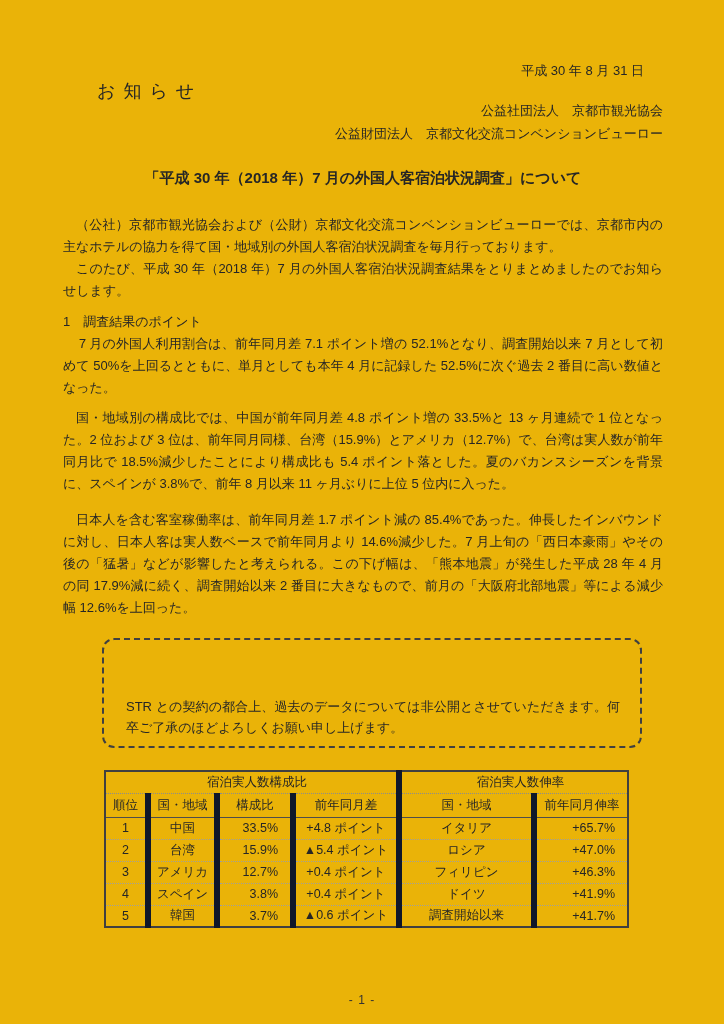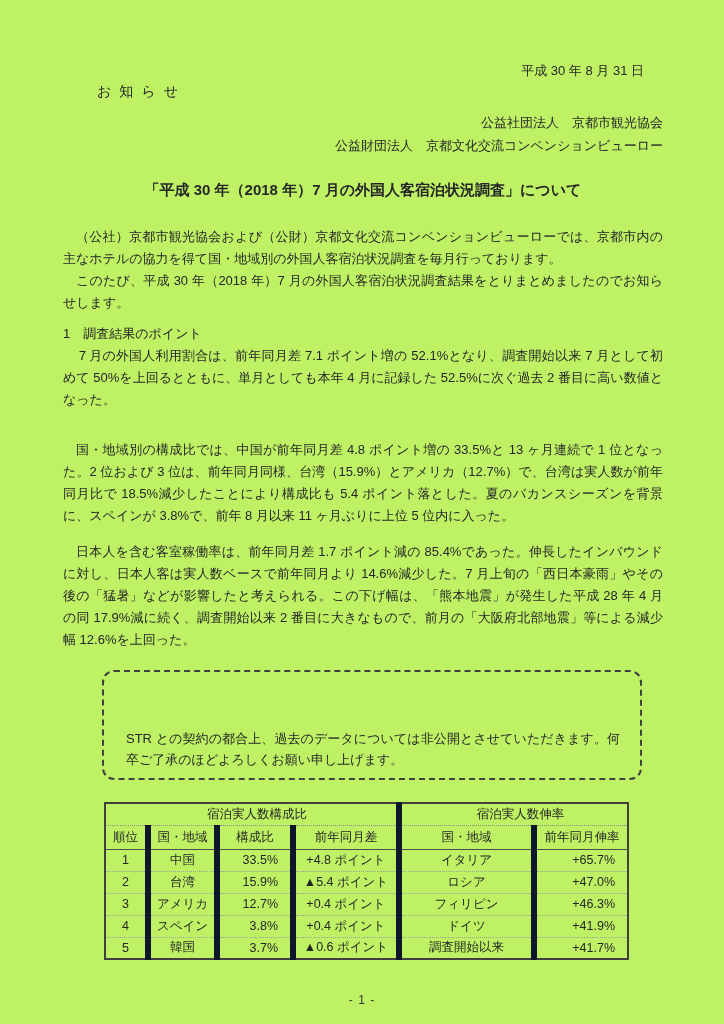--- a/index.html
+++ b/index.html
@@ -1,40 +1,40 @@
 <!DOCTYPE html>
 <html lang="ja"><head>
 <meta charset="utf-8">
 <style>
   * { margin:0; padding:0; box-sizing:border-box; }
   html,body { background:#ffffff; }
   .page {
     position:relative;
     width:724px; height:1024px;
-    background:#bef264;
+    background:#eab308;
     color:#262626;
     font-family:"Liberation Sans","DejaVu Sans",sans-serif;
     overflow:hidden;
   }
   .content { padding:63px 61px 0 63px; }
 
   .date-line   { text-align:right; font-size:13px; line-height:16px; padding-right:19px; }
-  .notice      { font-size:14px; line-height:16px; letter-spacing:8px; margin-top:4px; padding-left:34px; }
+  .notice      { font-size:18px; line-height:16px; letter-spacing:8px; margin-top:4px; padding-left:34px; }
   .org         { text-align:right; font-size:13px; line-height:16px; }
-  .org-1       { margin-top:16px; }
+  .org-1       { margin-top:4px; }
   .org-2       { margin-top:7px; }
 
   .doc-title   { text-align:center; font-size:15px; font-weight:700; line-height:20px; margin-top:26px; }
 
   .para { font-size:13px; line-height:22px; text-indent:13px; text-align:justify; }
   .p-intro-1 { margin-top:26px; }
   .p-intro-2 { margin-top:0; }
   .section-heading { font-size:13px; font-weight:400; line-height:18px; margin-top:11px; }
   .p-point-1 { margin-top:2px; }
-  .p-point-2 { margin-top:28px; }
+  .p-point-2 { margin-top:8px; }
   .p-point-3 { margin-top:6px; }
   .p-point-4 { margin-top:14px; }
 
   .note-box {
     margin:19px 0 0 39px;
     width:540px;
     border:2px dashed #404040;
     border-radius:12px;
     padding:8px 20px 8px 22px;
   }

